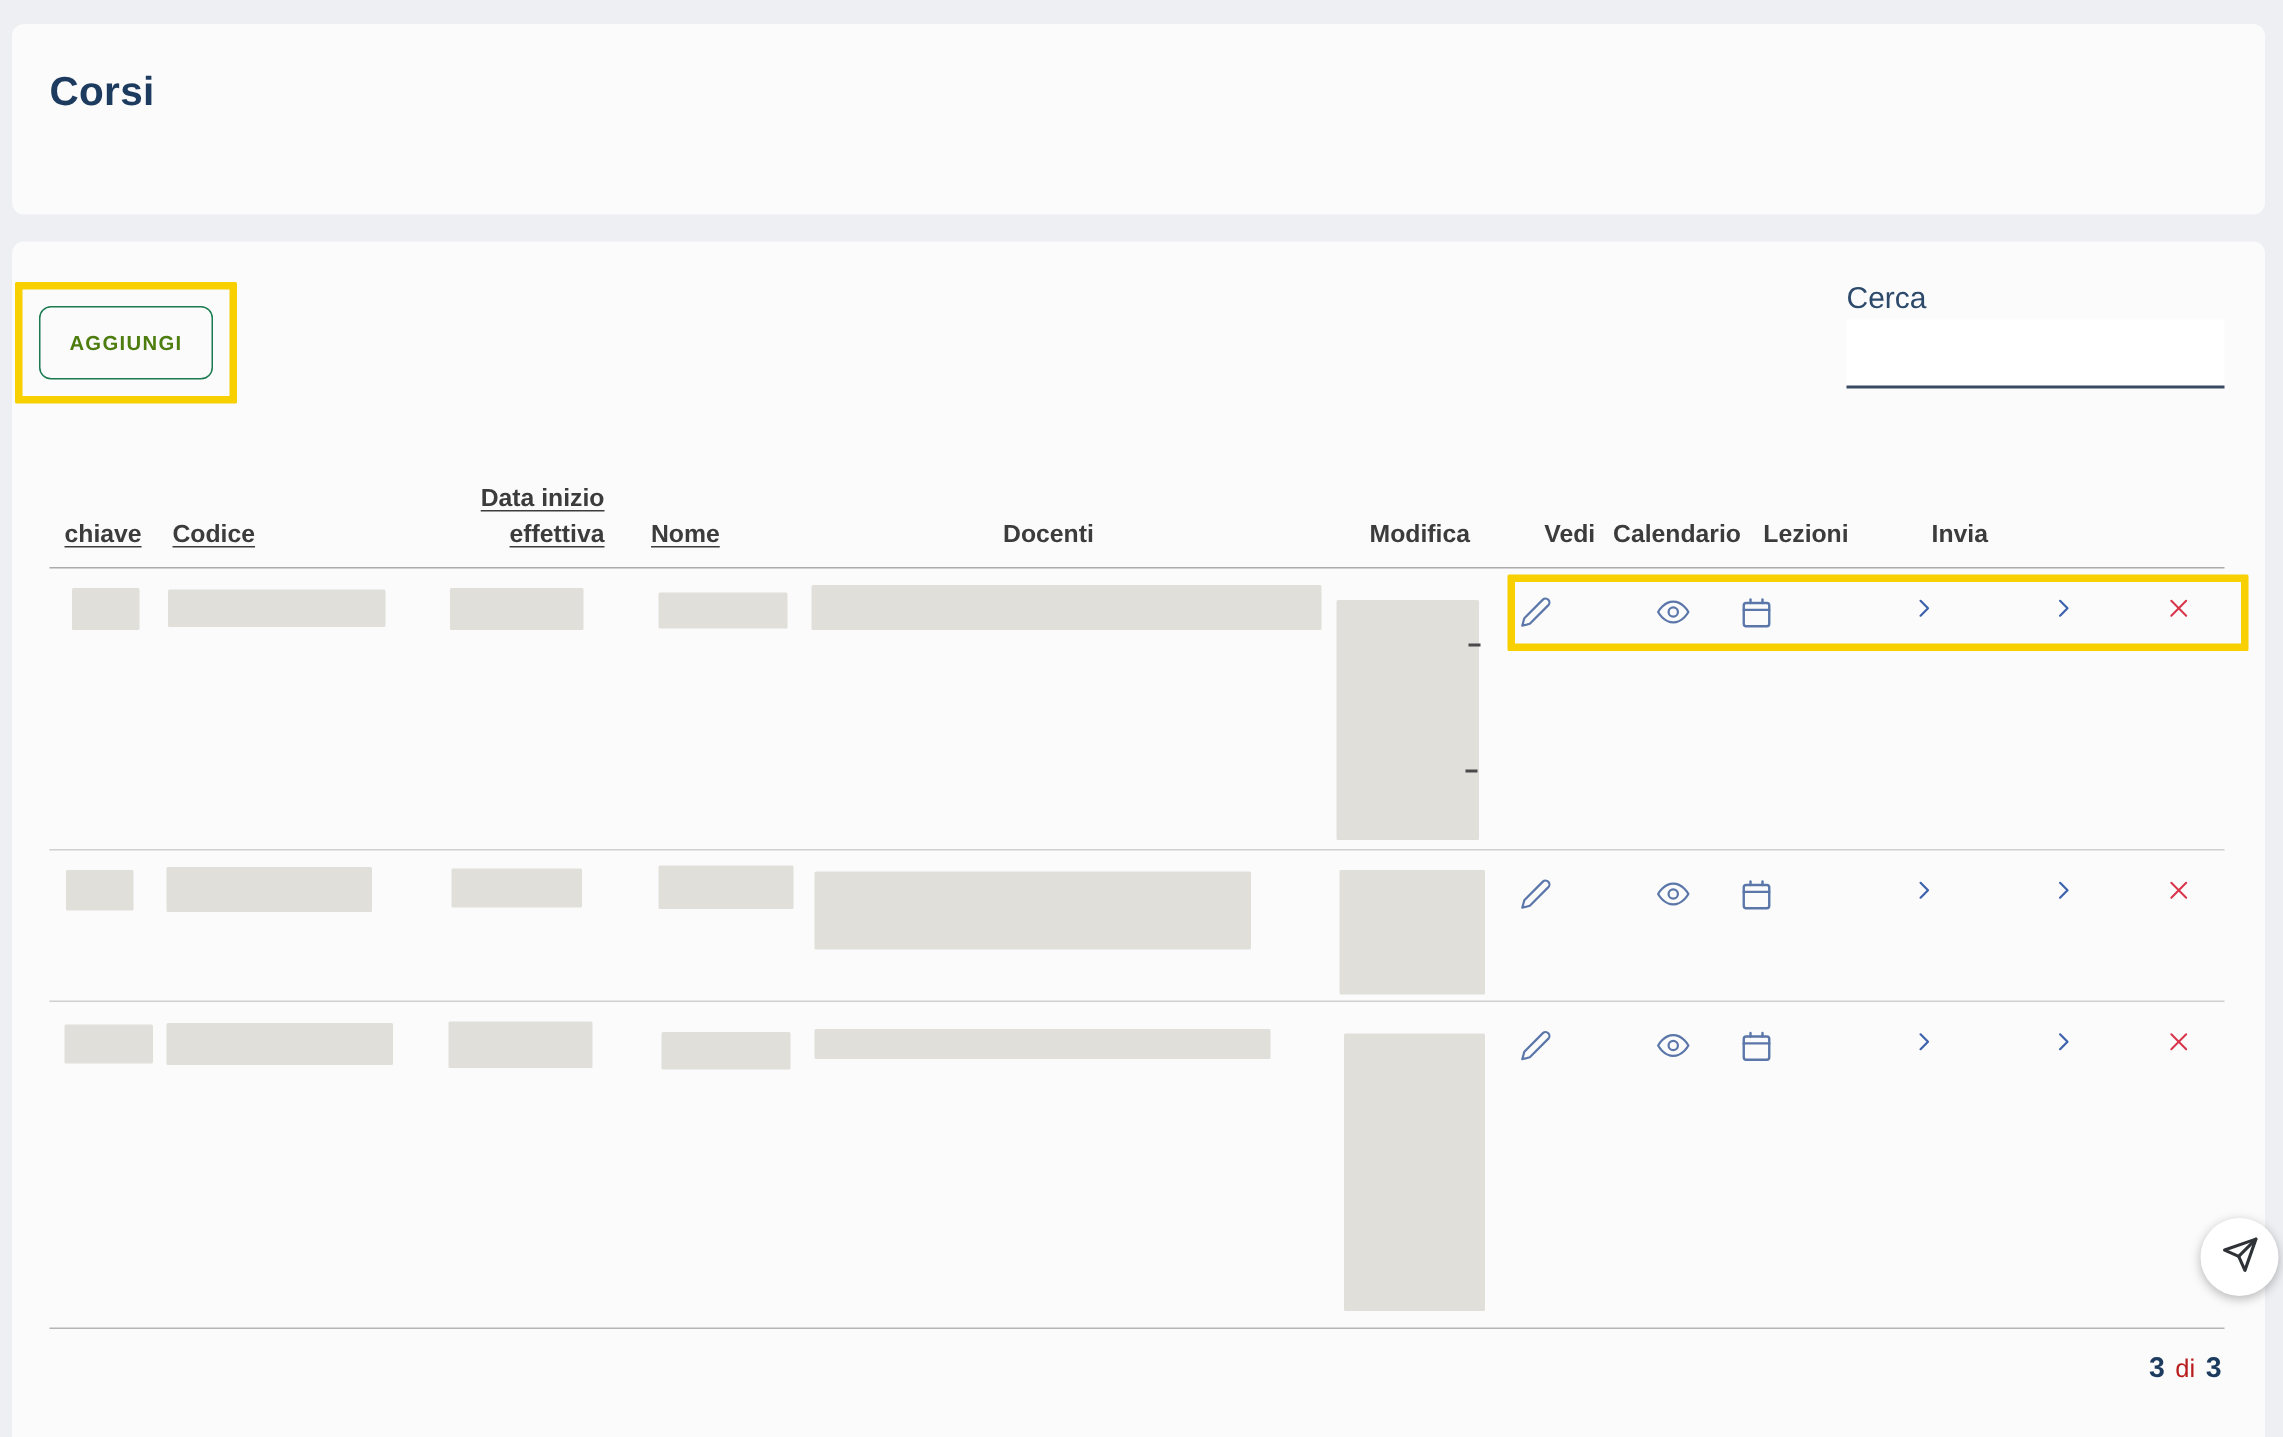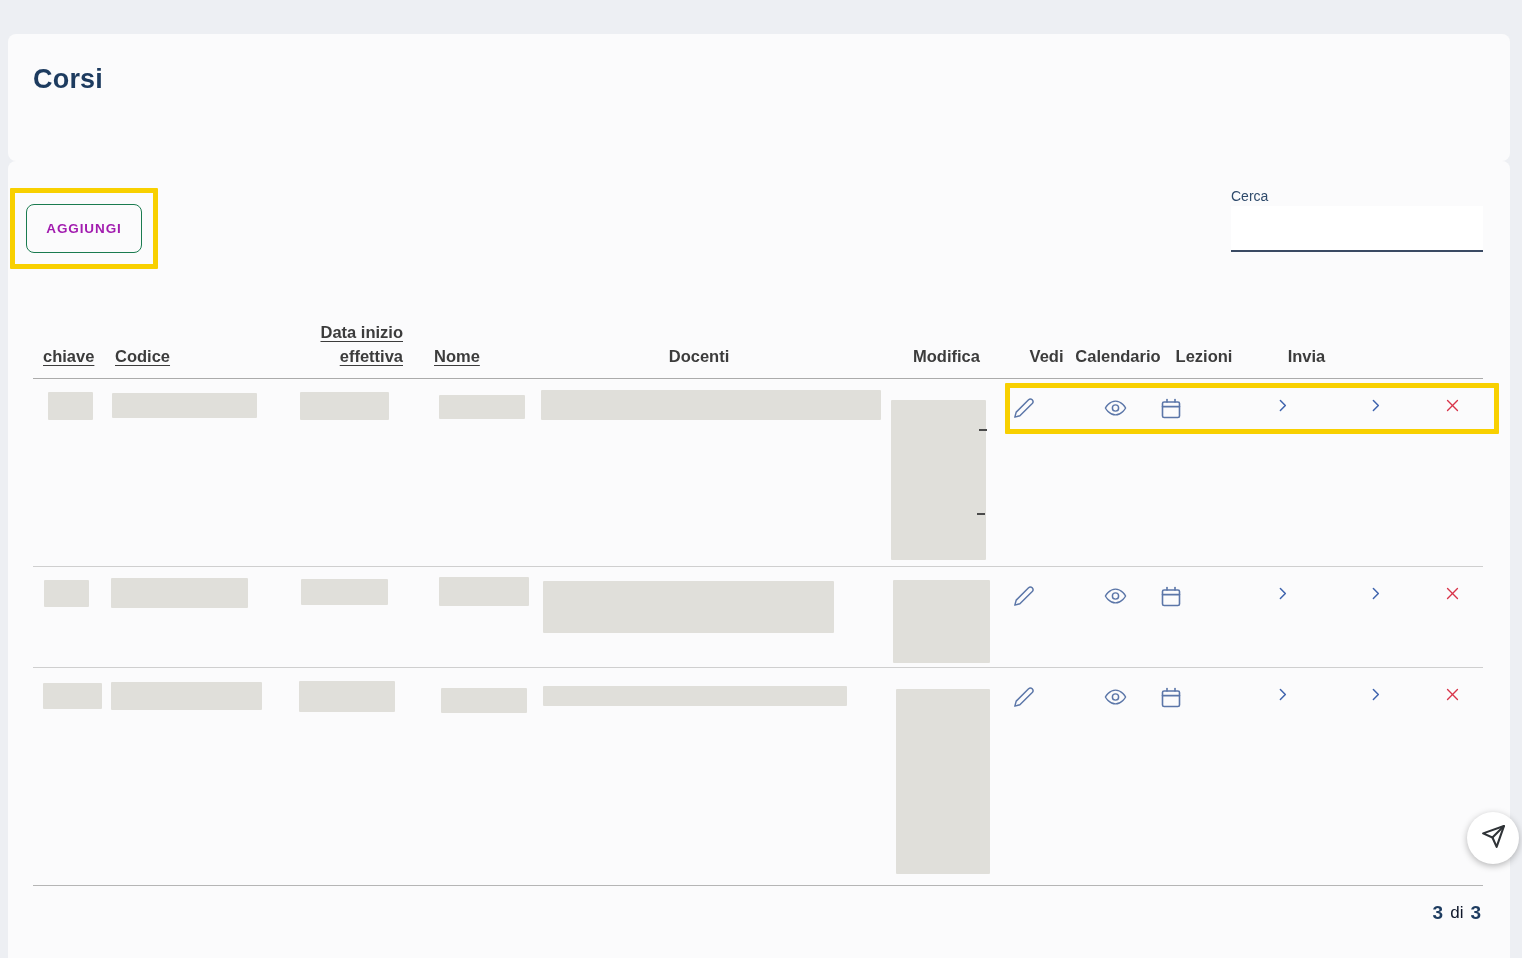--- a/index.html
+++ b/index.html
@@ -2,34 +2,34 @@
 <html><head>
 <meta charset="utf-8">
 <style>
   * { margin:0; padding:0; box-sizing:border-box; }
   html,body { width:1522px; height:958px; overflow:hidden;
     font-family:"Liberation Sans", sans-serif; background:#edeff3; }
   .page { position:relative; width:1522px; height:958px; }
 
   
   .card { position:absolute; left:8px; width:1502px; background:#fbfbfc; border-radius:8px; }
-  .header-card { top:34px; height:127px; padding:30px 0 0 25px; }
+  .header-card { top:16px; height:127px; padding:30px 0 0 25px; }
   .main-card { top:161px; height:797px; border-bottom-left-radius:0; border-bottom-right-radius:0; }
 
   .page-title { font-size:27px; font-weight:700; color:#1d3b5f; letter-spacing:.2px; }
   .page-subtitle { margin-top:12px; font-size:16.5px; color:#55626e; }
 
   
   .toolbar { display:flex; justify-content:space-between; align-items:flex-start; padding:27px 27px 0 2px; }
   .add-annotation { border:5px solid #F8D000; padding:11px; display:inline-block; border-radius:1px; }
   .add-button { display:block; width:116px; height:49px; background:transparent; border:1.5px solid #1a7b50;
-    border-radius:8px; color:#a21caf; font-family:"Liberation Sans",sans-serif; font-size:13.5px;
+    border-radius:8px; color:#4d7c0f; font-family:"Liberation Sans",sans-serif; font-size:13.5px;
     font-weight:600; letter-spacing:.9px; cursor:pointer; }
   .search-group { width:252px; }
-  .search-label { display:block; font-size:14px; color:#2e4a6b; margin-bottom:2px; }
+  .search-label { display:block; font-size:20px; color:#2e4a6b; margin-bottom:2px; }
   .search-input { width:252px; height:46px; background:#ffffff; border:none;
     border-bottom:2px solid #3a4a63; outline:none; font-size:16px; color:#1d3b5f; padding:0 8px; }
 
   
   .table { margin:42px 27px 0 25px; --cols:70px 175px 150px 110px 350px 117px 83px 60px 112px 93px 77px 61px; }
   .thead { display:grid; grid-template-columns:var(--cols); height:68px; border-bottom:1px solid #ababab; }
   .th { display:flex; align-items:flex-end; padding-bottom:9px; font-size:16.5px; font-weight:700;
     color:#3c3c3c; line-height:1.5;text-align:right; }
   .th.al-left { justify-content:flex-start; }
   .th.al-center { justify-content:center; text-align:center; }
@@ -47,21 +47,21 @@
   .act { display:flex; align-items:flex-start; padding-top:18px; justify-content:flex-start; }
   .act-modifica { padding-left:8px; } .act-vedi { padding-left:14px; } .act-calendario { padding-left:11px; }
   .act-pianifica { padding-left:14px; } .act-lezioni { padding-left:14px; } .act-invia { padding-left:14px; }
   .icon-btn { display:inline-flex; cursor:pointer; background:none; border:none; padding:0; }
 
   .row-annotation { position:absolute; left:972px; top:4px; width:494px; height:51px;
     border:5px solid #F8D000; border-radius:1px; pointer-events:none; z-index:3; }
 
   .tfoot { display:flex; justify-content:flex-end; align-items:center; padding:16px 2px 0 0; }
   .pg-num { font-size:19px; font-weight:700; color:#1d3b5f; }
-  .pg-di { font-size:17px; color:#0f172a; margin:0 7px; }
+  .pg-di { font-size:17px; color:#b91c1c; margin:0 7px; }
 
   
   .fab { position:absolute; left:1467px; top:812px; width:52px; height:52px; border-radius:50%;
     background:#ffffff; border:none; box-shadow:0 2px 7px rgba(0,0,0,.28); cursor:pointer;
     display:flex; align-items:center; justify-content:center; }
 </style>
 </head>
 <body>
 
 <div class="page">

